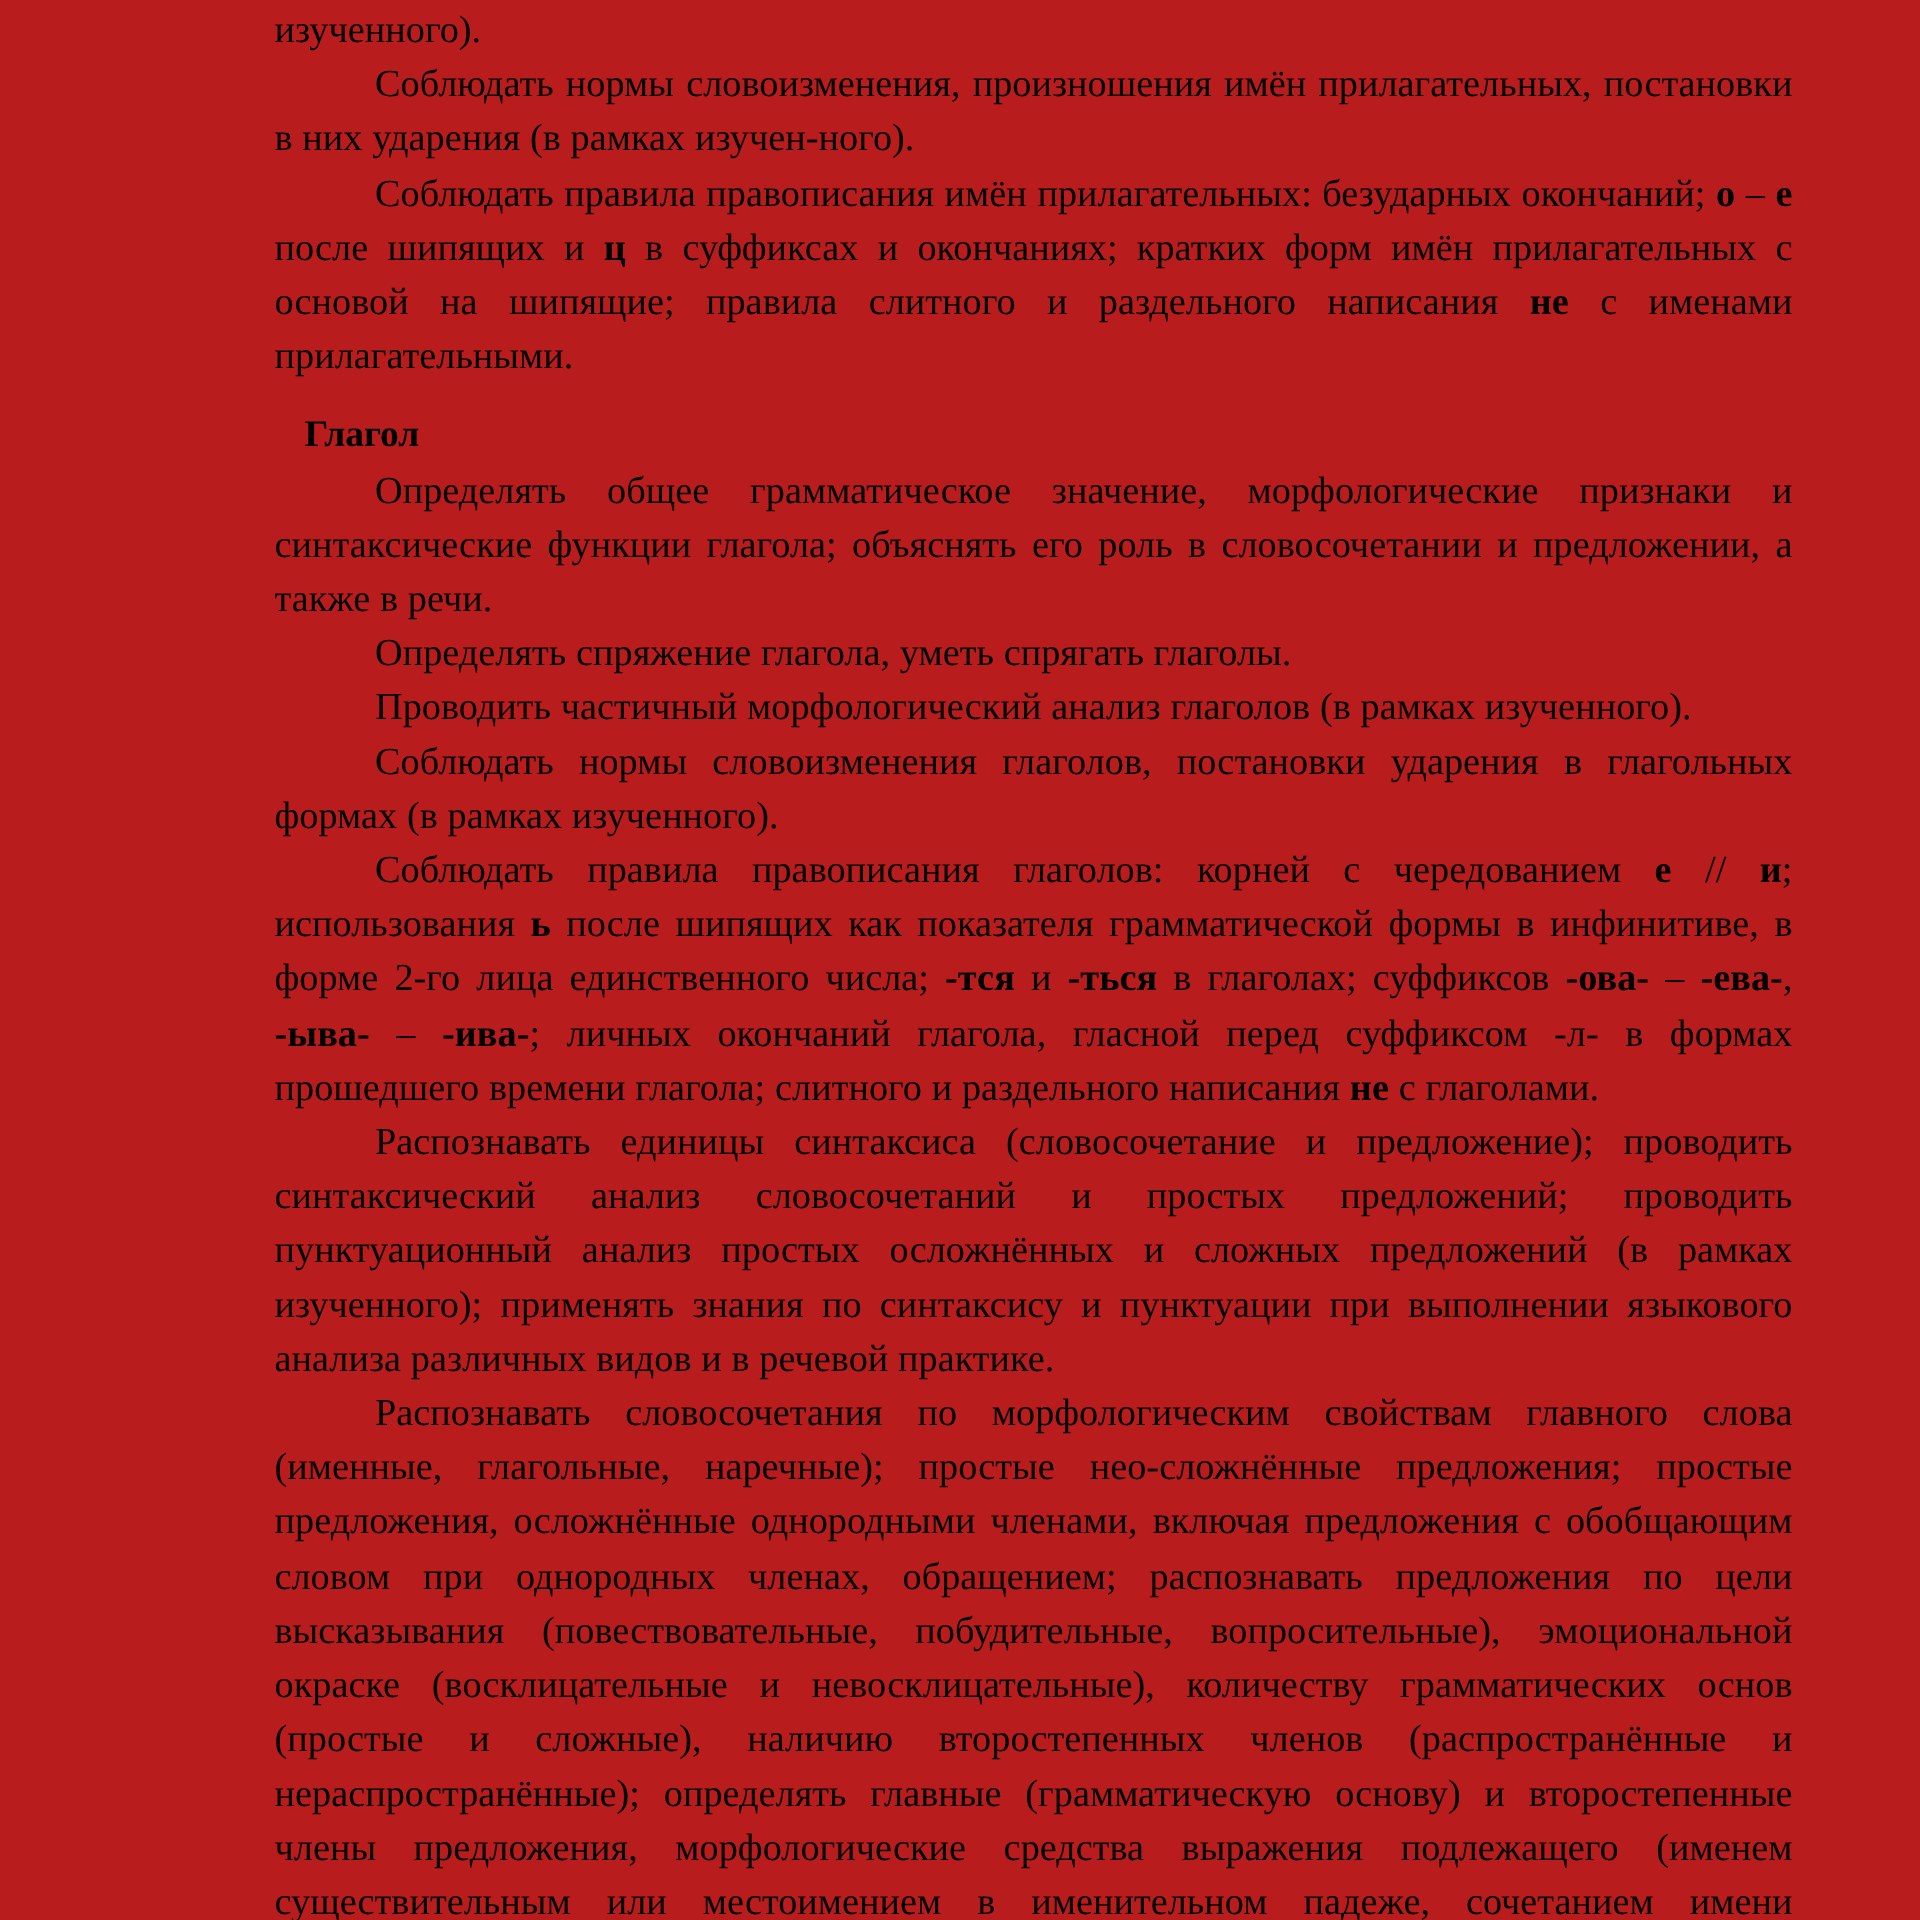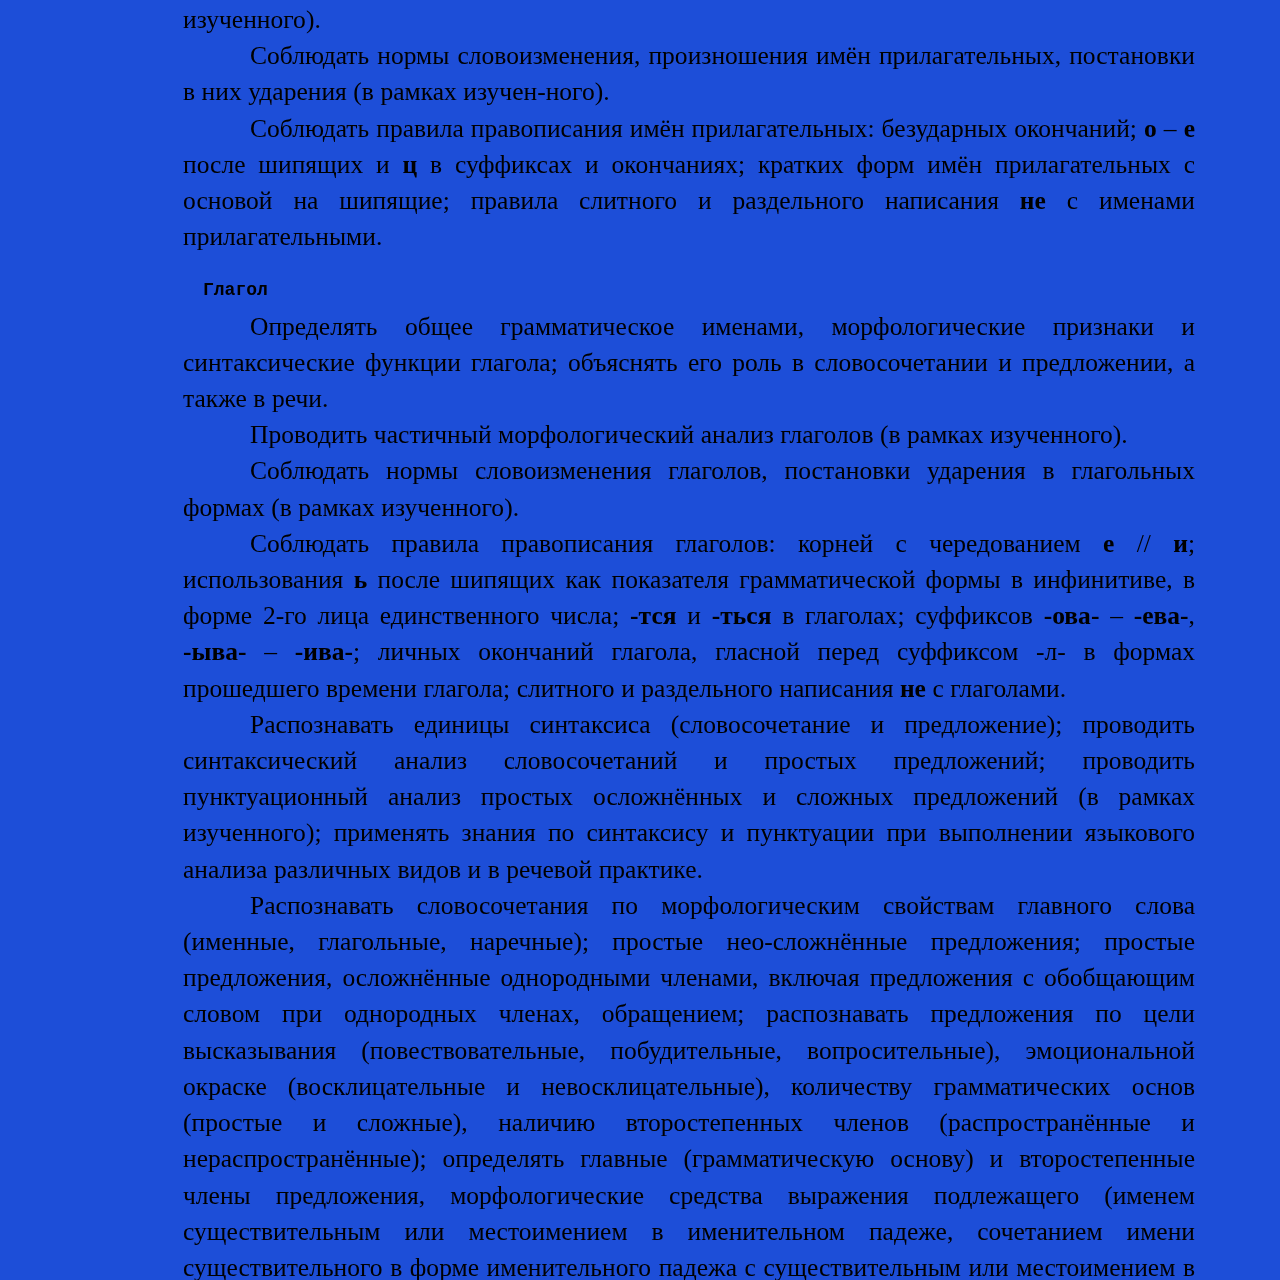--- a/index.html
+++ b/index.html
@@ -11,21 +11,21 @@
     width: 1280px;
     height: 1280px;
     overflow: hidden;
     font-family: "Liberation Serif", "DejaVu Serif", serif;
     color: #000000;
   }
   #page {
     position: relative;
     width: 1280px;
     height: 1280px;
-    background: #1d4ed8;
+    background: #b91c1c;
     box-sizing: border-box;
     padding: 0 120px 0 183px;
   }
   .doc-body {
     width: 1012px;
     padding-top: 2px;
   }
   p.para {
     margin: 0;
     text-align: justify;
@@ -37,24 +37,23 @@
     -webkit-hyphens: none;
     hyphens: none;
   }
   p.para.cont {
     text-indent: 0;
   }
   p.heading {
     margin: 0;
     text-align: left;
     text-indent: 20px;
-    font-size: 18px;
+    font-size: 25px;
     line-height: 36.2px;
     font-weight: bold;
-    font-family: Liberation Mono, monospace;
   }
   p.heading.indent-big {
     text-indent: 67px;
   }
   .gap {
     height: 17px;
   }
   b.term {
     font-weight: bold;
   }
@@ -70,21 +69,22 @@
     <p class="para">Соблюдать нормы словоизменения, произношения имён прилагательных, постановки в них ударения (в рамках изучен-ного).</p>
 
     <p class="para">
       <span>Соблюдать правила правописания имён прилагательных: безударных окончаний; </span><b class="term">о</b><span> – </span><b class="term">е</b><span> после шипящих и </span><b class="term">ц</b><span> в суффиксах и окончаниях; кратких форм имён прилагательных с основой на шипящие; правила слитного и раздельного написания </span><b class="term">не</b><span> с именами прилагательными.</span>
     </p>
 
     <div class="gap"></div>
 
     <p class="heading">Глагол</p>
 
-    <p class="para">Определять общее грамматическое именами, морфологические признаки и синтаксические функции глагола; объяснять его роль в словосочетании и предложении, а также в речи.</p>
+    <p class="para">Определять общее грамматическое значение, морфологические признаки и синтаксические функции глагола; объяснять его роль в словосочетании и предложении, а также в речи.</p>
+    <p class="para">Определять спряжение глагола, уметь спрягать глаголы.</p>
     <p class="para">Проводить частичный морфологический анализ глаголов (в рамках изученного).</p>
     <p class="para">Соблюдать нормы словоизменения глаголов, постановки ударения в глагольных формах (в рамках изученного).</p>
 
     <p class="para">
       <span>Соблюдать правила правописания глаголов: корней с чередованием </span><b class="term">е</b><span> // </span><b class="term">и</b><span>; использования </span><b class="term">ь</b><span> после шипящих как показателя грамматической формы в инфинитиве, в форме 2-го лица единственного числа; </span><b class="term">-тся</b><span> и </span><b class="term">-ться</b><span> в глаголах; суффиксов </span><b class="term">-ова-</b><span> – </span><b class="term">-ева-</b><span>, </span><b class="term">-ыва-</b><span> – </span><b class="term">-ива-</b><span>; личных окончаний глагола, гласной перед суффиксом </span><span>-л-</span><span> в формах прошедшего времени глагола; слитного и раздельного написания </span><b class="term">не</b><span> с глаголами.</span>
     </p>
 
 
     <p class="para">Распознавать единицы синтаксиса (словосочетание и предложение); проводить синтаксический анализ словосочетаний и простых предложений; проводить пунктуационный анализ простых осложнённых и сложных предложений (в рамках изученного); применять знания по синтаксису и пунктуации при выполнении языкового анализа различных видов и в речевой практике.</p>
 

